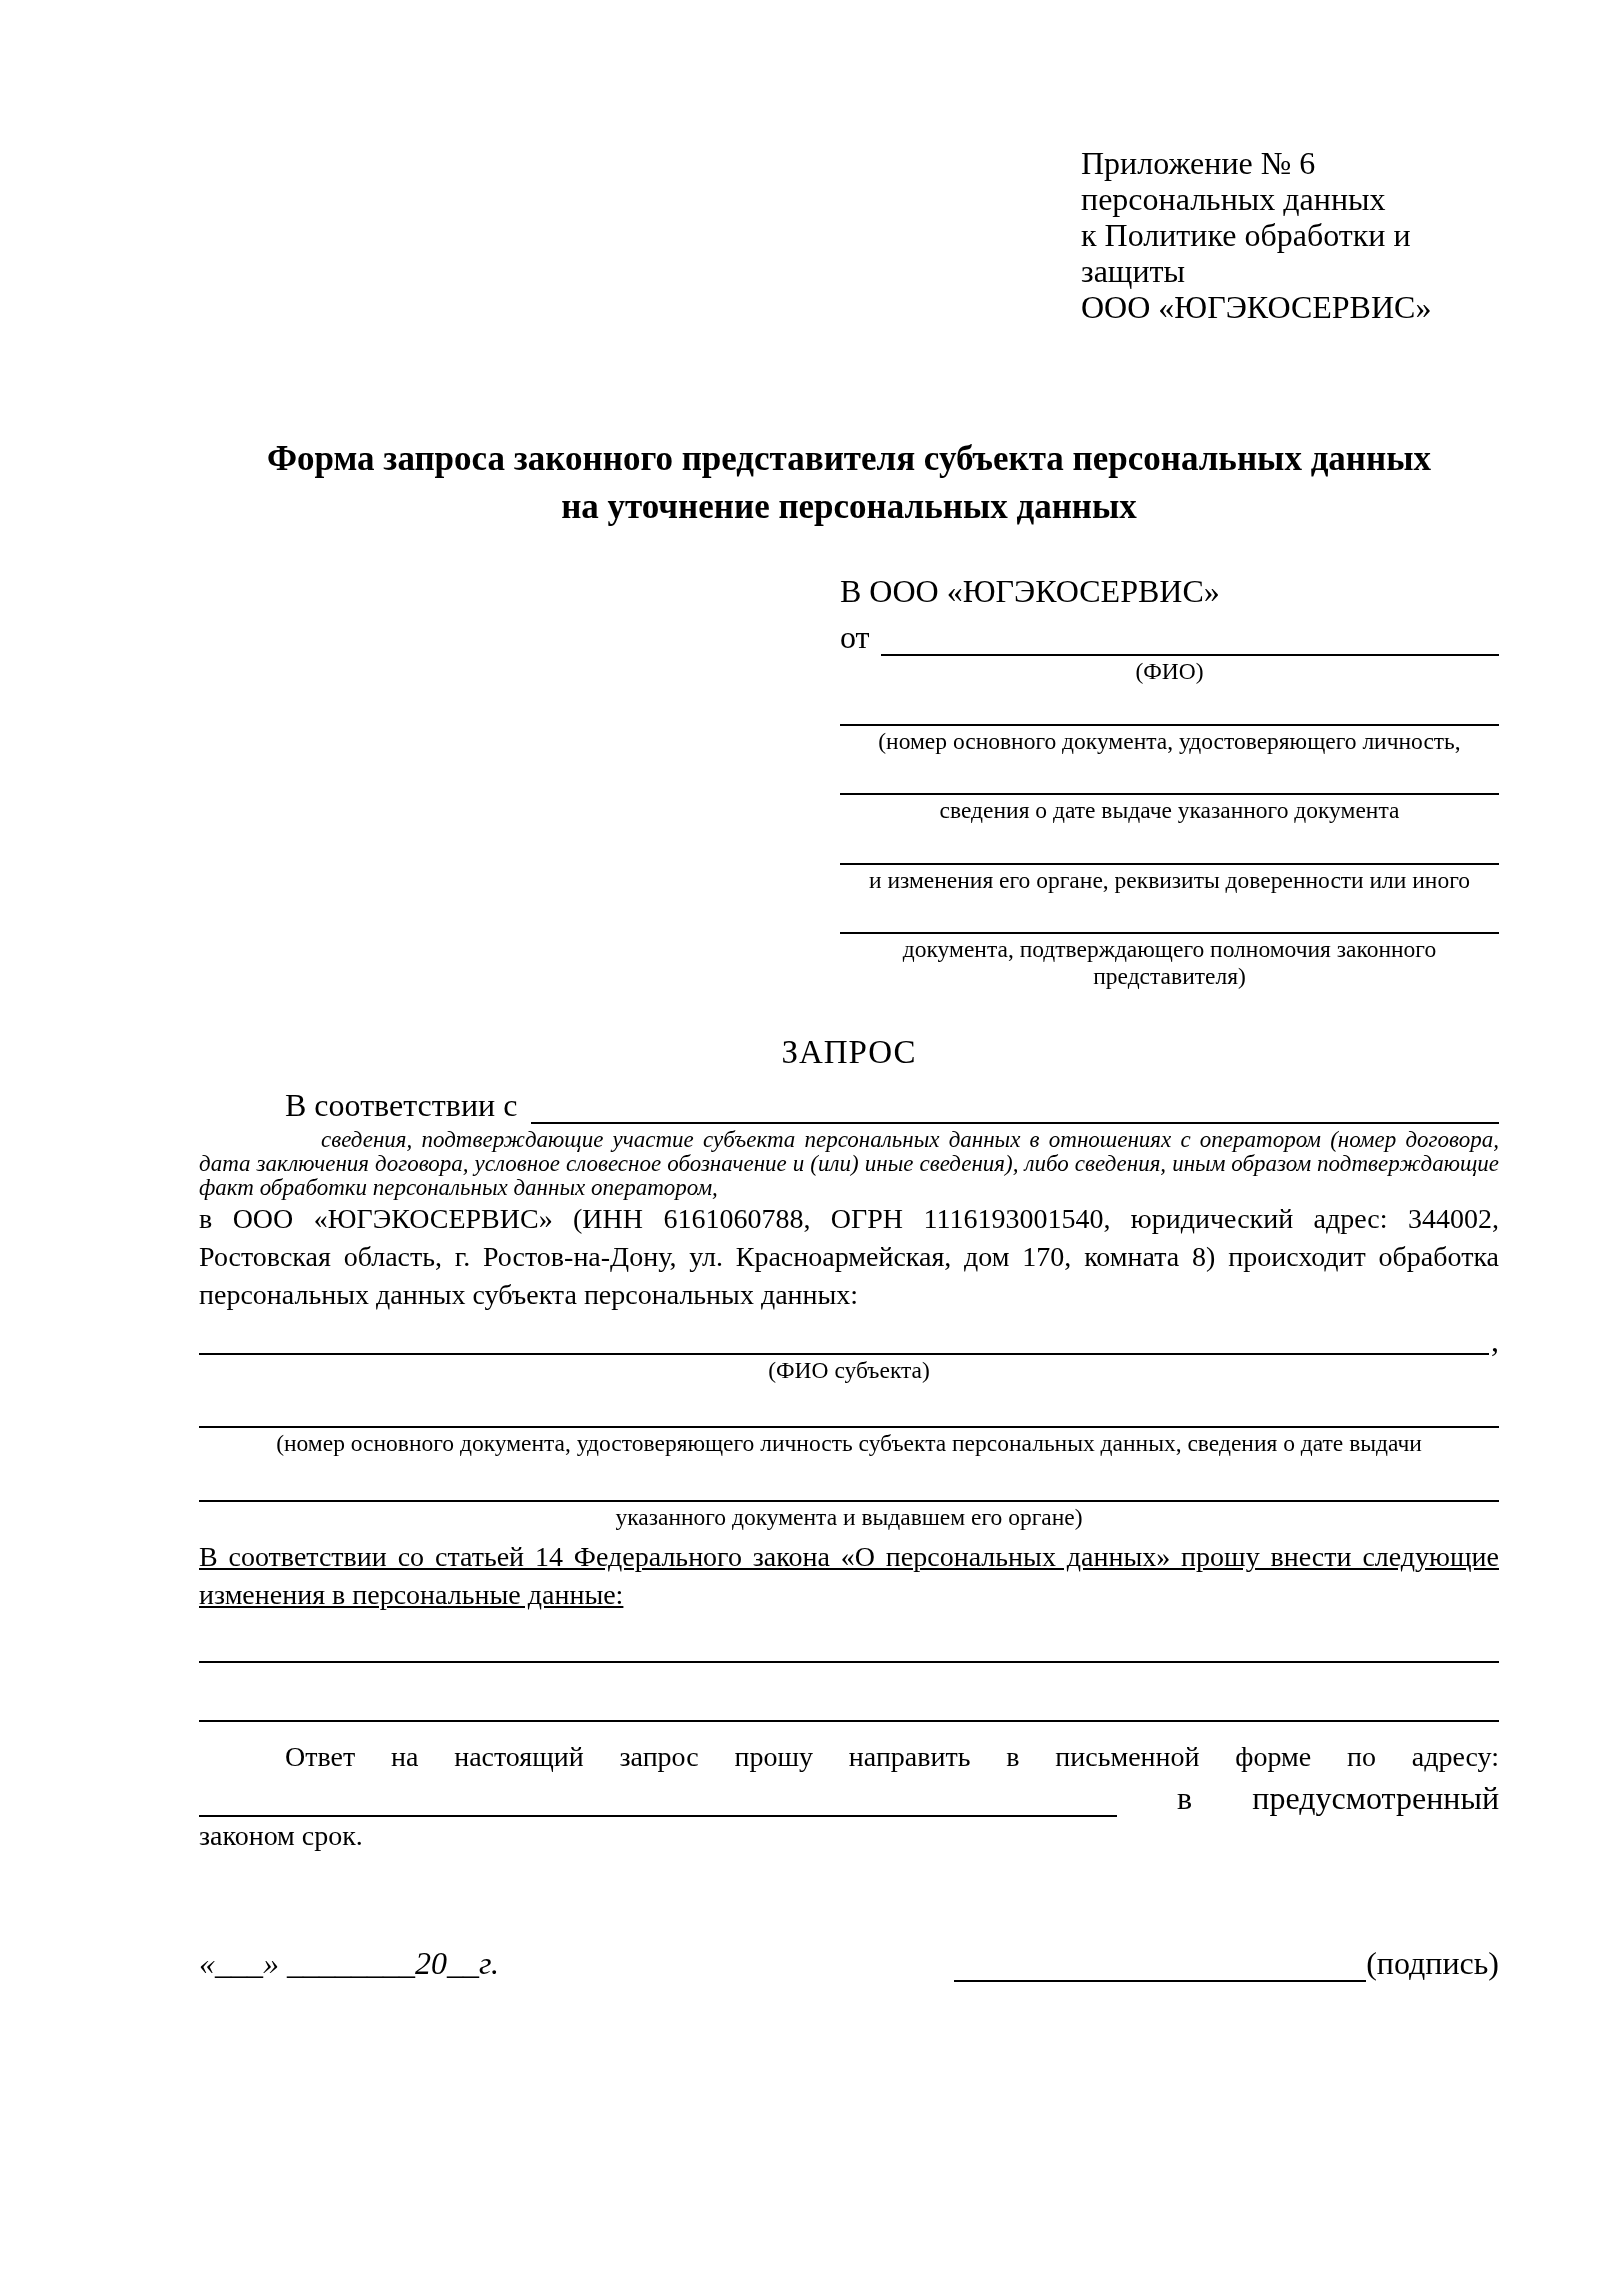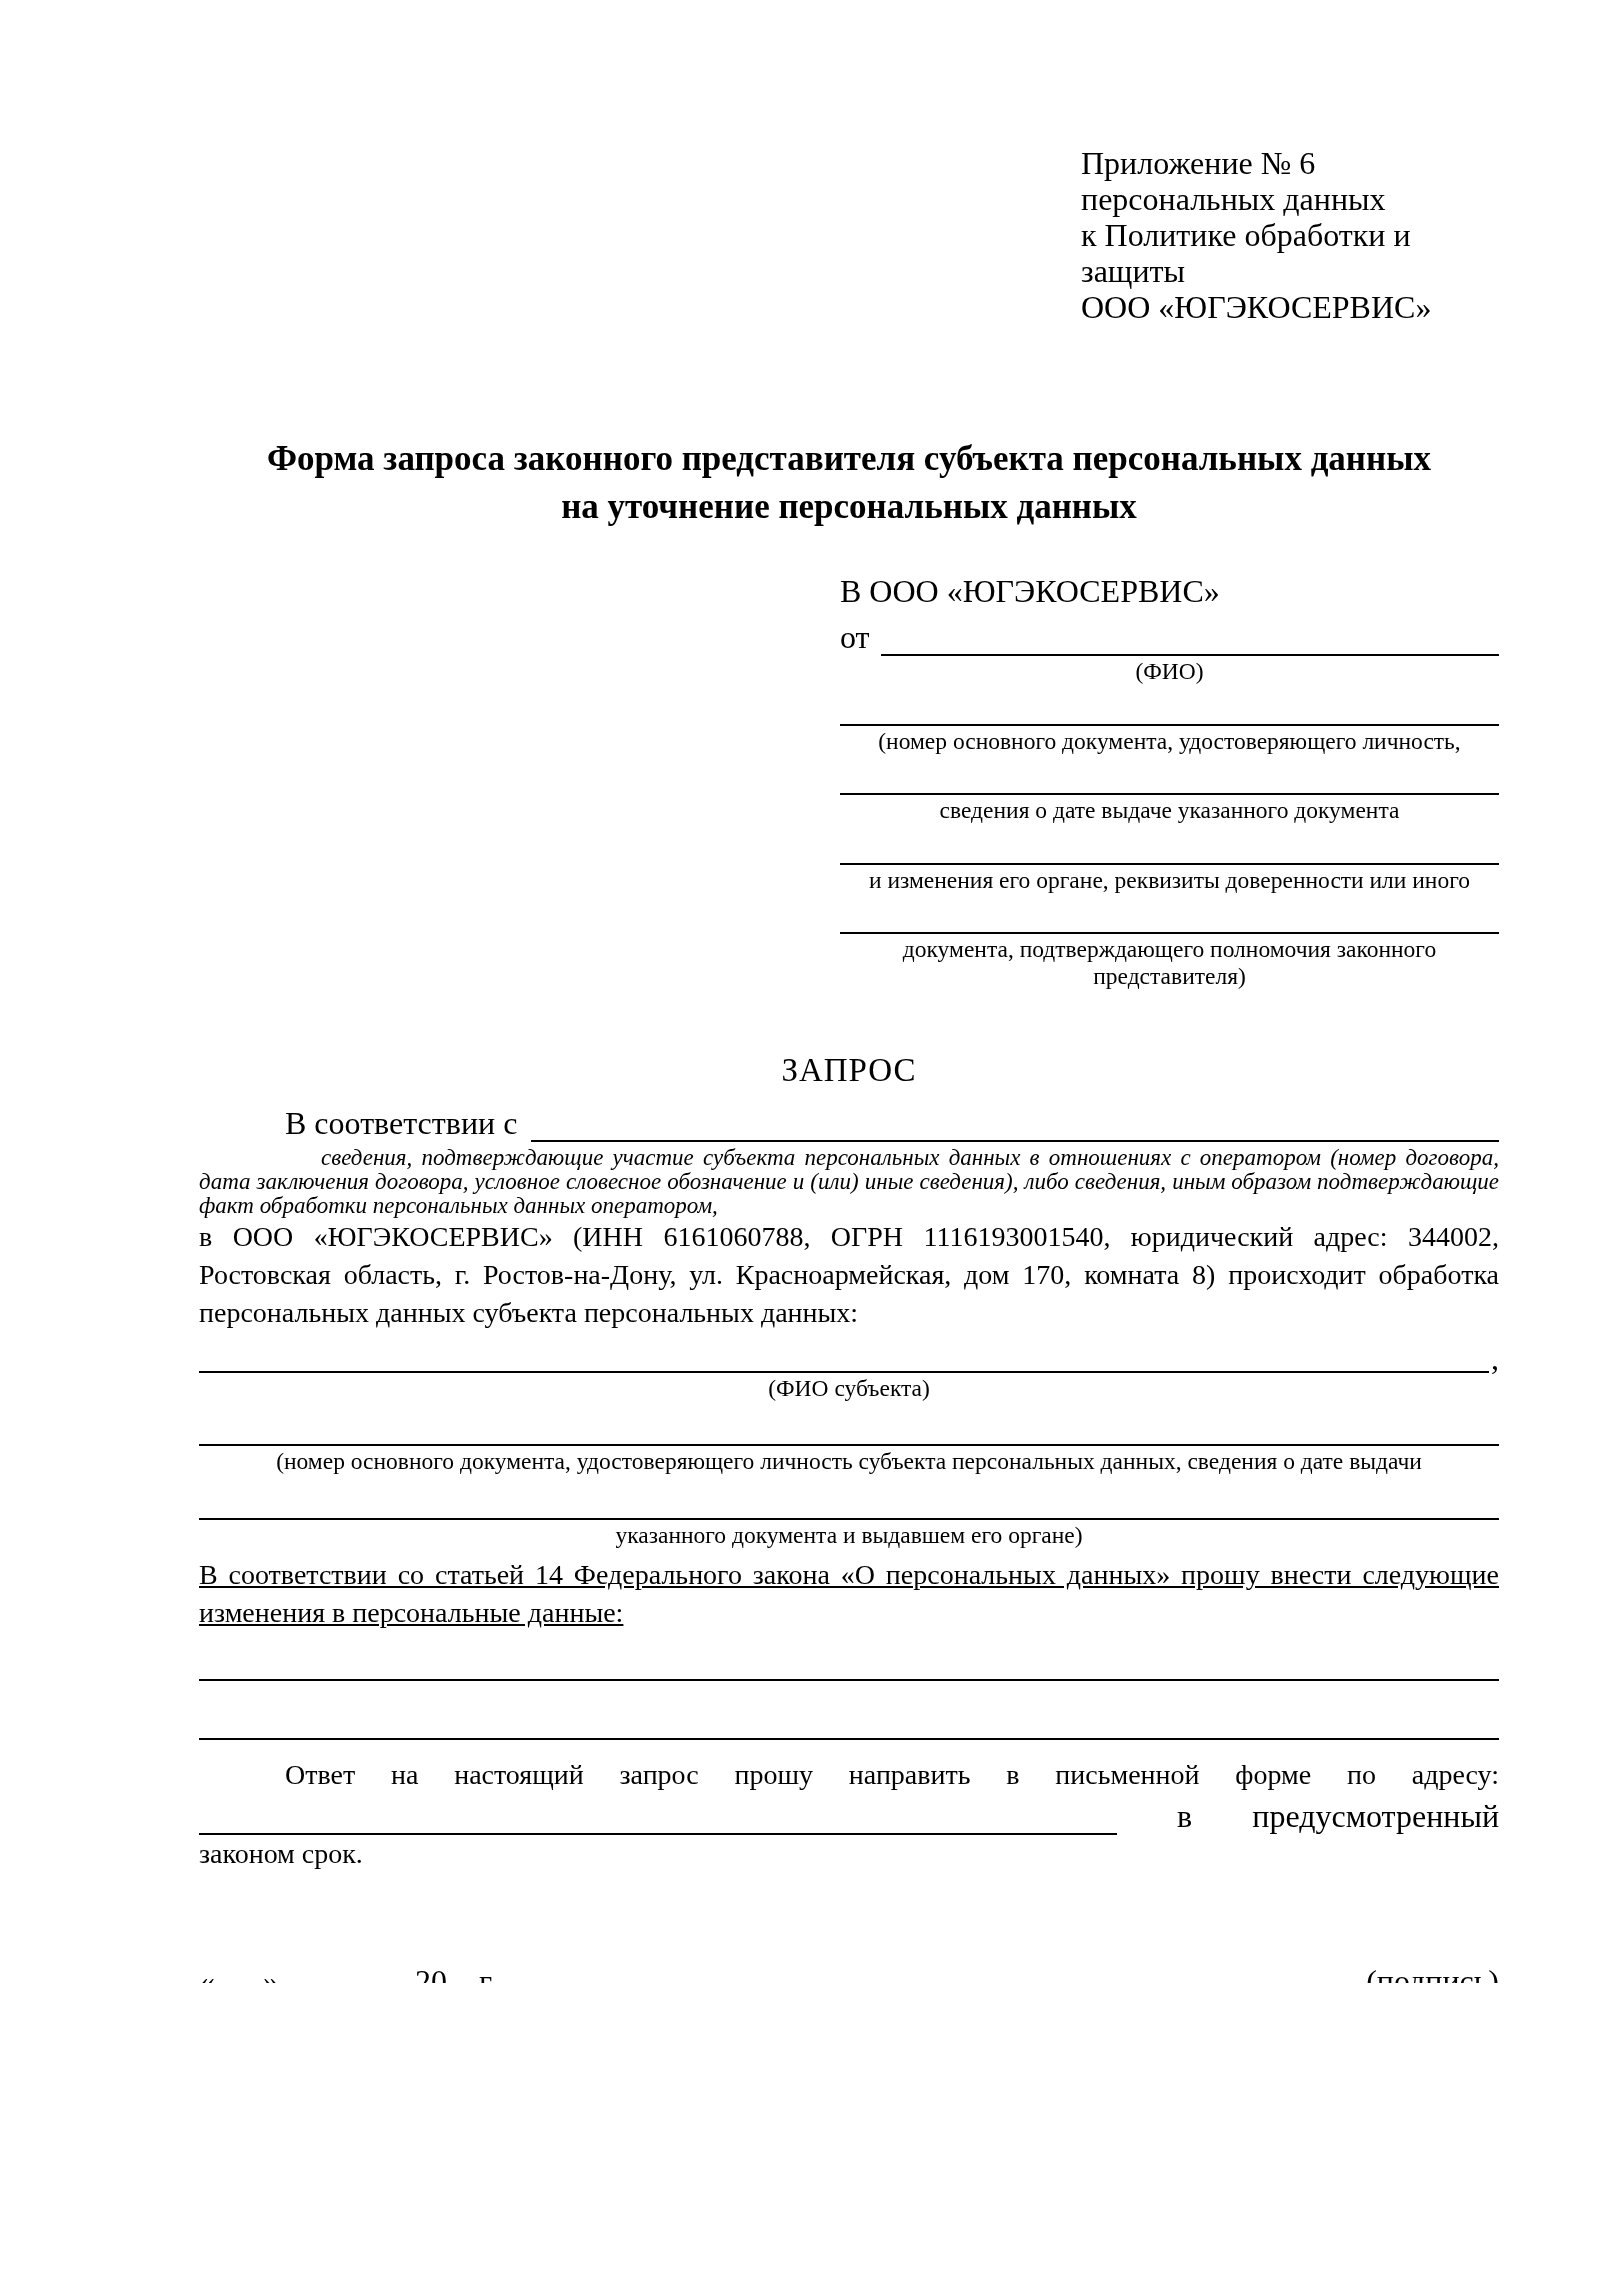--- a/index.html
+++ b/index.html
@@ -22,40 +22,40 @@
   
   .recipient { width: 659px; margin-left: auto; margin-top: 41px; font-size: 32px; }
   .to-line { line-height: 39px; }
   .from-row { display: flex; align-items: flex-end; height: 45px; }
   .from-label { padding-right: 11.8px; }
   .fill { flex: 1; border-bottom: 2.9px solid #000; height: 37px; }
   .fill-line { border-bottom: 2.9px solid #000; height: 39px; }
   .fill-line.full { height: 43px; }
   .cap { font-size: 23.5px; line-height: 26.5px; text-align: center; padding-top: 2px; }
   
-  .request-heading { margin-top: 63px; text-align: center; font-size: 33px; letter-spacing: 1px; }
+  .request-heading { margin-top: 45px; text-align: center; font-size: 33px; letter-spacing: 1px; }
   .intro-row { display: flex; align-items: flex-end; height: 45px; margin-top: 7.8px; font-size: 32px; }
   .indent { width: 86px; }
   .intro-text { padding-right: 13.7px; white-space: nowrap; }
   .fine-print { font-size: 23px; line-height: 24px; text-align: justify; text-indent: 122px; margin-top: 3.9px; font-style: italic; }
   .body-par { font-size: 28px; line-height: 38px; text-align: justify; }
   .blank-row { display: flex; align-items: flex-end; height: 41px; font-size: 32px; }
   .comma { padding-left: 2px; line-height: 29px; }
   .amend { margin-top: 7.8px; text-decoration: underline; }
   .tall1 { height: 47px; }
   .tall2 { height: 57px; }
   .reply-first { margin-top: 15.7px; text-indent: 86px; text-align: justify; text-align-last: justify; }
   .reply-row { display: flex; justify-content: space-between; align-items: flex-end; height: 41px; font-size: 32px; }
   .fill.address { flex: 0 0 918px; }
   .reply-end { text-align: left; }
   
   .footer-row { display: flex; align-items: flex-end; margin-top: 86px; font-size: 32px; height: 41px; }
   .spacer { flex: 1; border: none; height: auto; }
   .fill.sign { flex: 0 0 412px; }
-  .date-text { white-space: pre; }
+  .date-text { white-space: pre; font-style: italic; }
 </style>
 </head>
 <body>
 
 <div class="page">
 
   <div class="appendix">
     <div>Приложение № 6</div>
     <div>персональных данных</div>
     <div>к Политике обработки и защиты</div>

